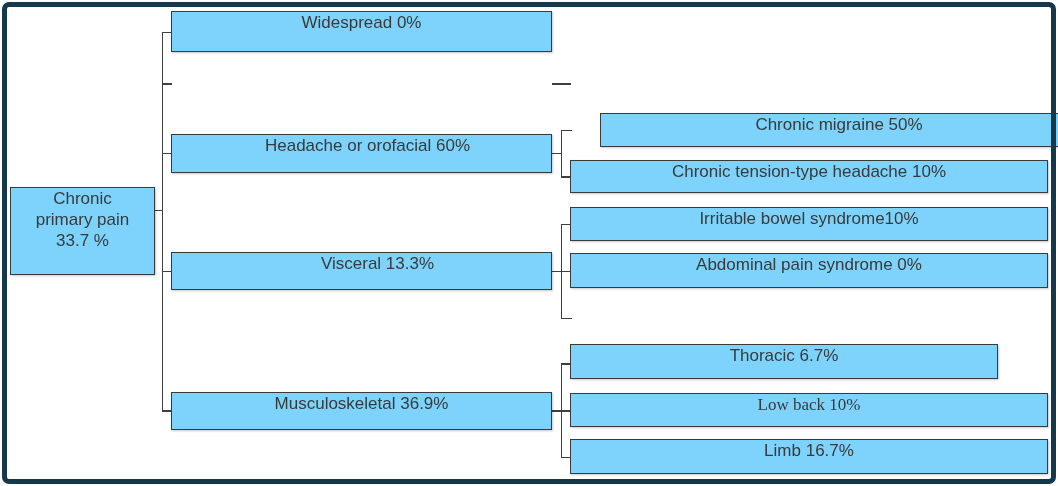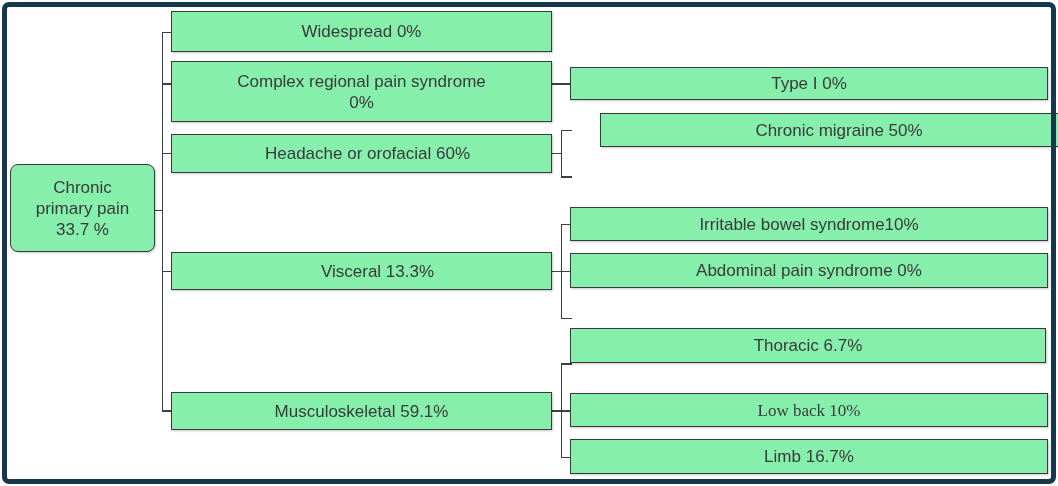--- a/index.html
+++ b/index.html
@@ -21,23 +21,23 @@
     position: absolute;
     left: 2px; top: 2px; right: 2px; bottom: 2px;
     border: 5px solid #16384c;
     border-radius: 7px;
     pointer-events: none;
   }
   .node {
     position: absolute;
     box-sizing: border-box;
     border: 1.6px solid #3a3a3a;
-    background: #86efac;
+    background: #7dd3fc;
     display: flex;
-    align-items: center;
+    align-items: flex-start;
     justify-content: center;
     text-align: center;
     color: #3a3a3a;
     font-size: 17px;
     line-height: 21px;
     box-shadow: 1px 1px 2px rgba(0,0,0,0.22);
   }
   .node .lbl { display: block; }
   .root-inner { max-width: 110px; }
   .line {
@@ -72,66 +72,60 @@
   <div class="line h" style="left:560.5px; top:223.5px; width:11px;"></div>
   <div class="line h" style="left:560.5px; top:270.5px; width:11px;"></div>
   <div class="line h" style="left:560.5px; top:317.5px; width:11px;"></div>
 
   <div class="line h" style="left:552px; top:410px; width:10px;"></div>
   <div class="line v" style="left:560.5px; top:363px; height:93.5px;"></div>
   <div class="line h" style="left:560.5px; top:363px;   width:11px;"></div>
   <div class="line h" style="left:560.5px; top:410px;   width:11px;"></div>
   <div class="line h" style="left:560.5px; top:456.5px; width:11px;"></div>
 
-  <div class="node" style="left:10px; top:164px; width:145px; height:88px;border-radius:8px;">
+  <div class="node" style="left:10px; top:187px; width:145px; height:88px;">
     <span class="lbl root-inner">Chronic primary pain 33.7 %</span>
   </div>
 
   <div class="node" style="left:171px; top:11px; width:381px; height:41px;">
     <span class="lbl">Widespread 0%</span>
   </div>
 
-  <div class="node" style="left:171px; top:61px; width:381px; height:61px;">
-    <span>
-      <span class="lbl">Complex regional pain syndrome</span>
-      <span class="lbl">0%</span>
-    </span>
-  </div>
 
   <div class="node" style="left:171px; top:134px; width:381px; height:39px;padding-left:12px;">
     <span class="lbl">Headache or orofacial 60%</span>
   </div>
 
   <div class="node" style="left:171px; top:252px; width:381px; height:38px;padding-left:32px;">
     <span class="lbl">Visceral 13.3%</span>
   </div>
 
   <div class="node" style="left:171px; top:392px; width:381px; height:38px;">
-    <span class="lbl">Musculoskeletal 59.1%</span>
+    <span class="lbl">Musculoskeletal 36.9%</span>
   </div>
 
-  <div class="node" style="left:570px; top:67px; width:478px; height:33px;">
-    <span class="lbl">Type I 0%</span>
-  </div>
 
   <div class="node" style="left:600px; top:113px; width:478px; height:34px;">
     <span class="lbl">Chronic migraine 50%</span>
   </div>
 
+  <div class="node" style="left:570px; top:160px; width:478px; height:33px;">
+    <span class="lbl">Chronic tension-type headache 10%</span>
+  </div>
 
   <div class="node" style="left:570px; top:207px; width:478px; height:34px;">
     <span class="lbl">Irritable bowel syndrome10%</span>
   </div>
 
   <div class="node" style="left:570px; top:253px; width:478px; height:35px;">
     <span class="lbl">Abdominal pain syndrome 0%</span>
   </div>
 
 
-  <div class="node" style="left:570px; top:328px; width:476px; height:35px;">
+  <div class="node" style="left:570px; top:344px; width:428px; height:35px;">
     <span class="lbl">Thoracic 6.7%</span>
   </div>
 
   <div class="node" style="left:570px; top:393px; width:478px; height:34px;font-family:Liberation Serif, serif;">
     <span class="lbl">Low back 10%</span>
   </div>
 
   <div class="node" style="left:570px; top:439px; width:478px; height:35px;">
     <span class="lbl">Limb 16.7%</span>
   </div>

